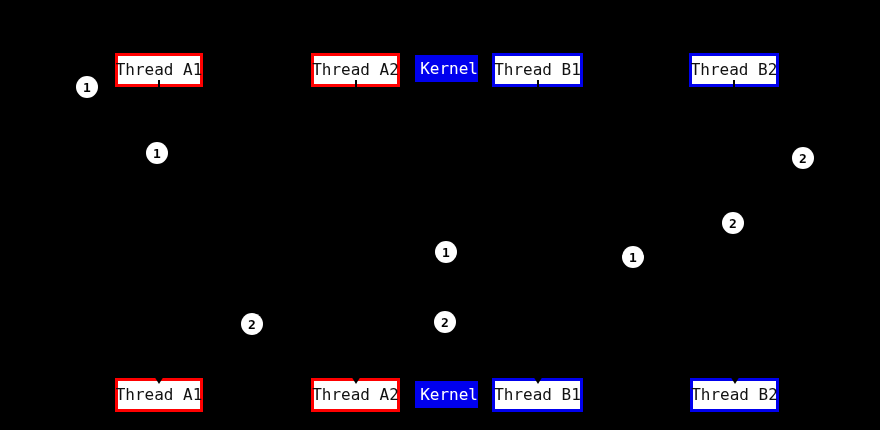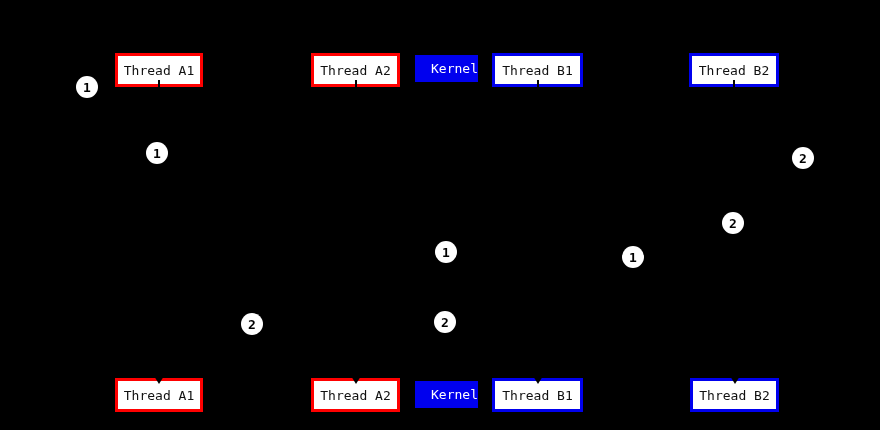--- a/index.html
+++ b/index.html
@@ -28,21 +28,21 @@
   .node.thread-b {
     border: 3px solid var(--process-b, #0000ee);
     color: var(--node-text, #111111);
   }
   .node.kernel {
     background: var(--kernel-fill, #0000ee);
     color: var(--kernel-text, #ffffff);
     justify-content: flex-end;
   }
   .node-label {
-    font-size: 13px;
+    font-size: 16px;
     line-height: 1;
     white-space: pre;
   }
   .tick-stub {
     position: absolute;
     width: 2px;
     height: 10px;
     background: var(--line, #000000);
   }
   .tick-arrow {

